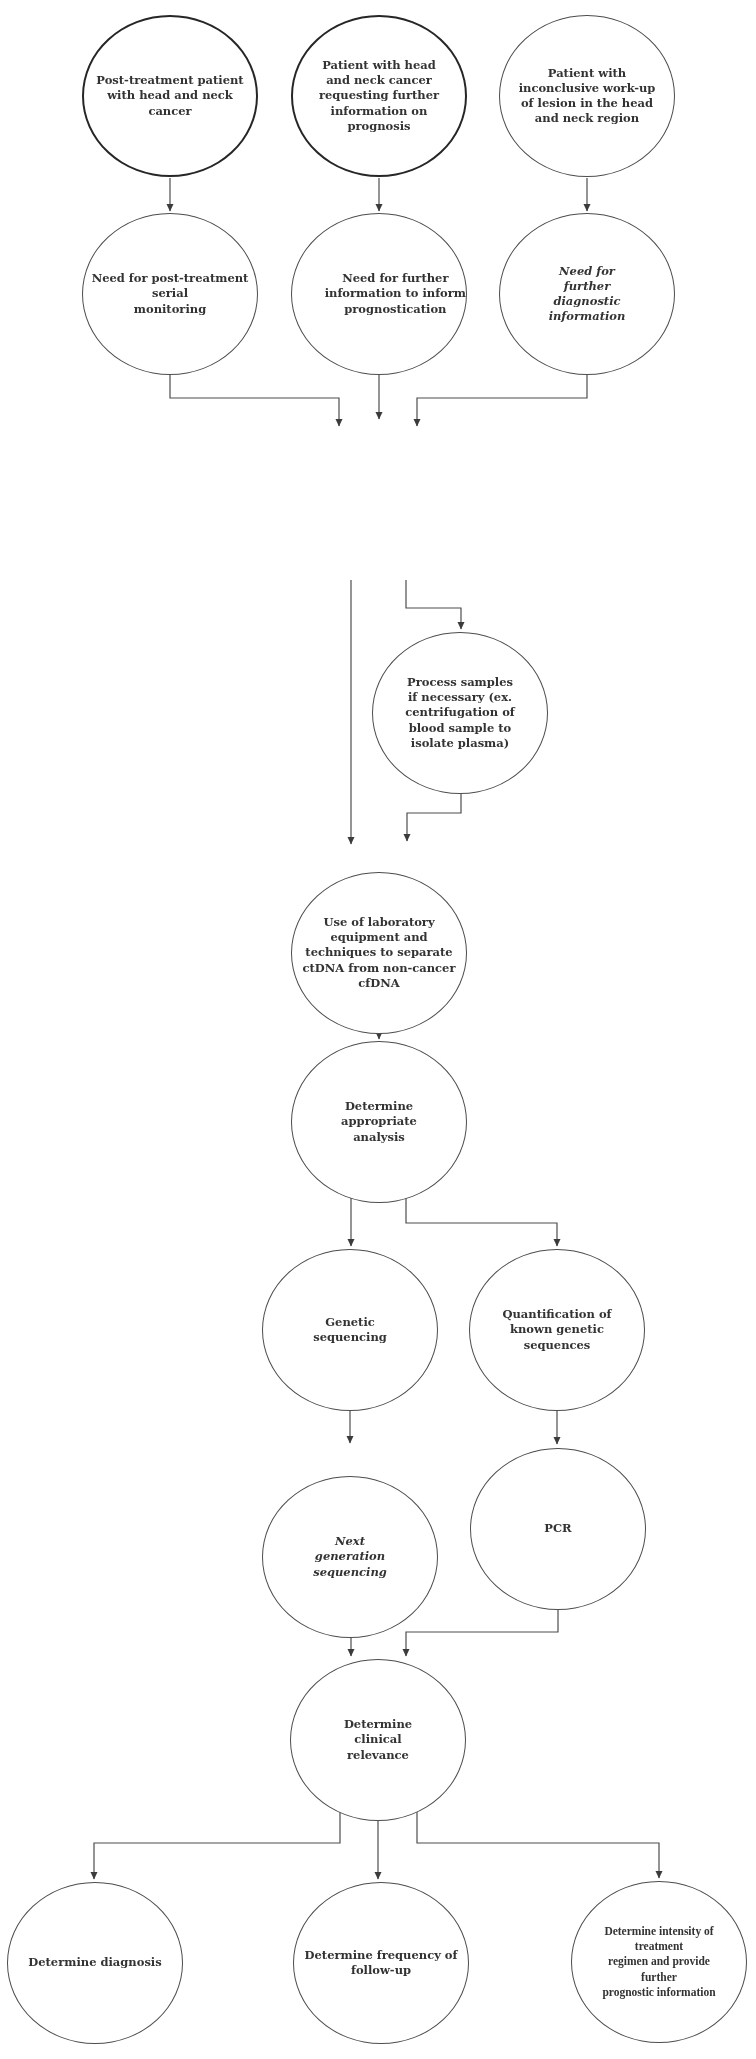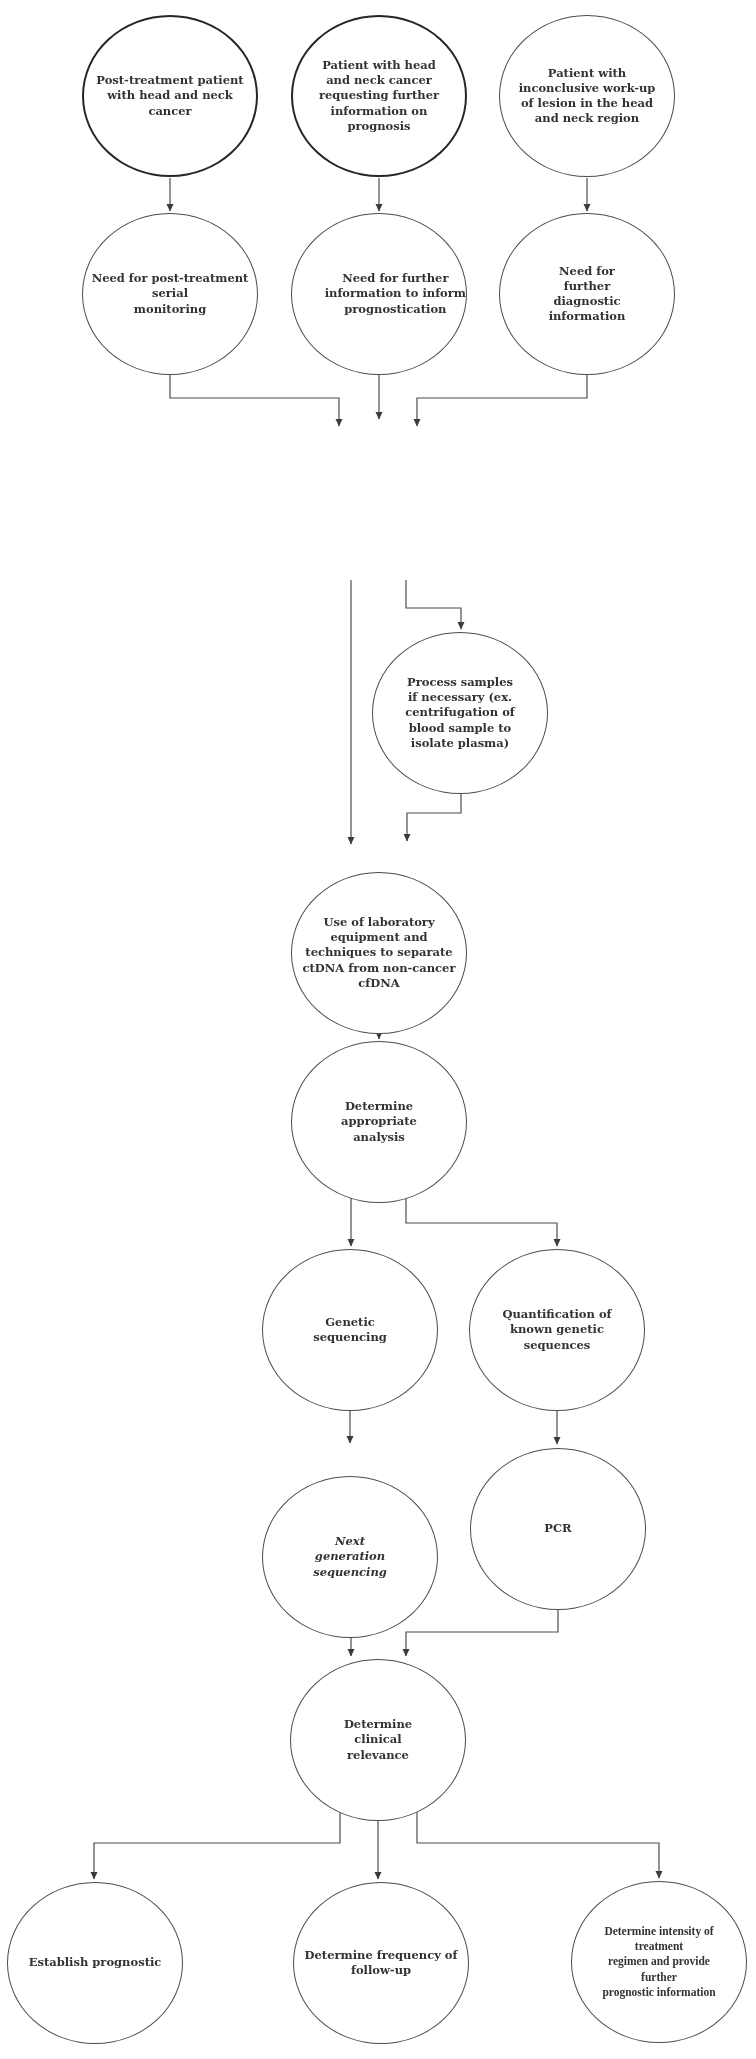--- a/index.html
+++ b/index.html
@@ -87,21 +87,21 @@
   <div class="node" style="left:82px;top:213px;">
     <span class="lbl">Need for post-treatment
 serial
 monitoring</span>
   </div>
   <div class="node" style="left:291px;top:213px;justify-content:flex-end;">
     <span class="lbl">Need for further
 information to inform
 prognostication</span>
   </div>
-  <div class="node" style="left:499px;top:213px;">
+  <div class="node" style="left:499px;top:213px;font-style:italic;">
     <span class="lbl">Need for
 further
 diagnostic
 information</span>
   </div>
 
   <div class="node" style="left:372px;top:632px;">
     <span class="lbl">Process samples
 if necessary (ex.
 centrifugation of
@@ -139,21 +139,21 @@
     <span class="lbl">PCR</span>
   </div>
 
   <div class="node" style="left:290px;top:1659px;">
     <span class="lbl">Determine
 clinical
 relevance</span>
   </div>
 
   <div class="node" style="left:7px;top:1882px;">
-    <span class="lbl">Establish prognostic</span>
+    <span class="lbl">Determine diagnosis</span>
   </div>
   <div class="node" style="left:293px;top:1882px;">
     <span class="lbl">Determine frequency of
 follow-up</span>
   </div>
   <div class="node" style="left:571px;top:1881px;font-family:Liberation Serif, serif;">
     <span class="lbl">Determine intensity of
 treatment
 regimen and provide
 further

